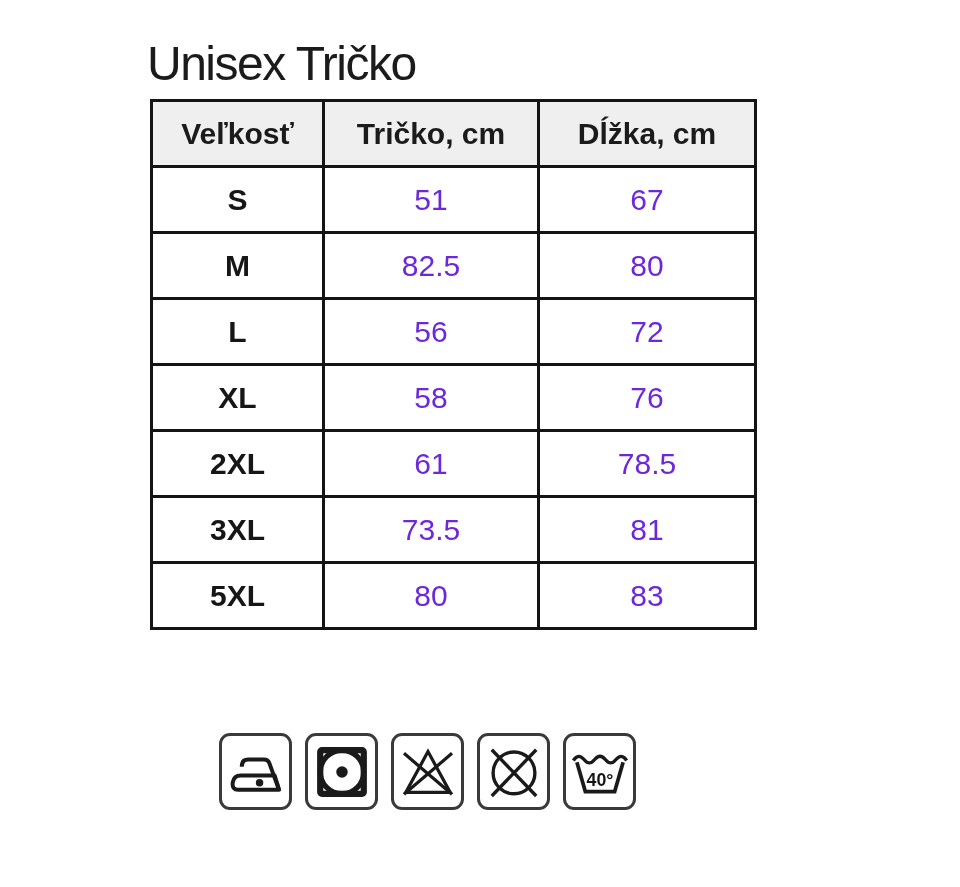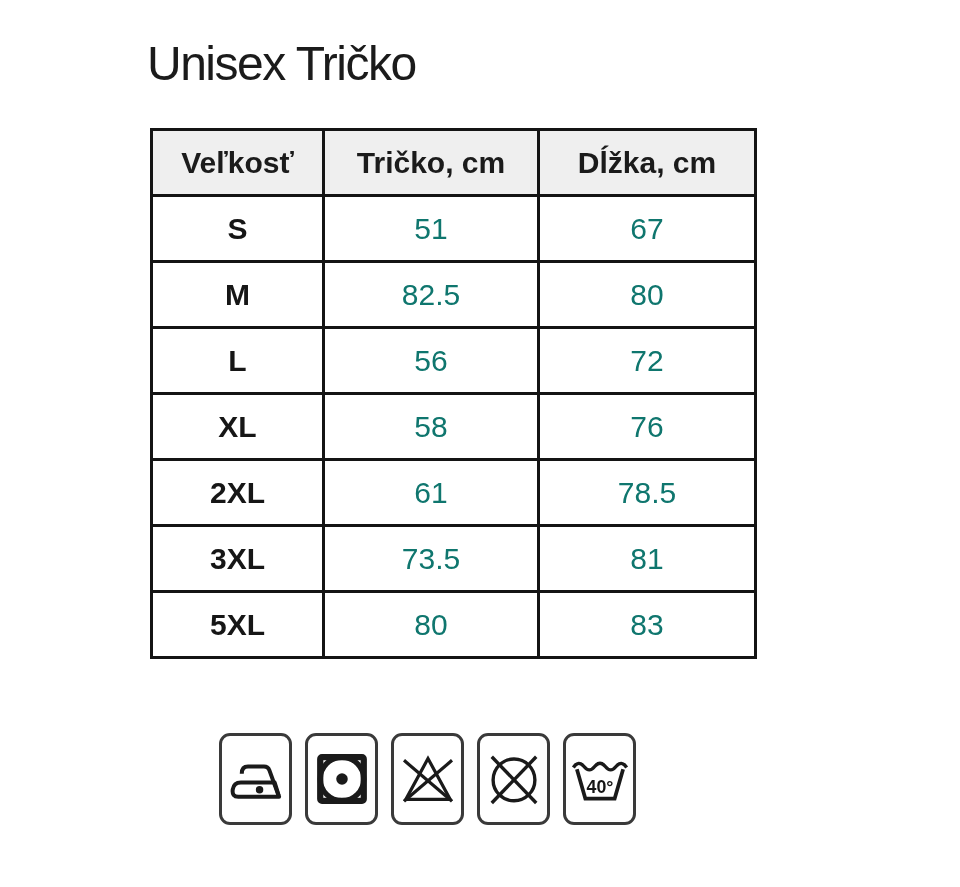--- a/index.html
+++ b/index.html
@@ -24,50 +24,49 @@
     color: #1b1b1b;
     line-height: 52px;
     white-space: nowrap;
   }
   table.size-table {
     position: absolute;
     left: 150px; top: 99px;
     width: 604px;
     border-collapse: collapse;
     table-layout: fixed;
-    margin-top: 29px;
   }
   .size-table th, .size-table td {
     border: 3px solid #141414;
     text-align: center;
     vertical-align: middle;
     height: 63px;
     padding: 0;
     overflow: hidden;
   }
   .size-table col.c1 { width: 172px; }
   .size-table col.c2 { width: 215px; }
   .size-table col.c3 { width: 217px; }
   .size-table th {
     background: #efefef;
     font-size: 30px;
     font-weight: bold;
     color: #1b1b1b;
   }
-  .size-table td { font-size: 30px; color: #0f766e; background: #ffffff; }
+  .size-table td { font-size: 30px; color: #6d28d9; background: #ffffff; }
   .size-table td.size-cell { font-weight: bold; color: #161616; }
   .care-row {
     position: absolute;
     left: 219px; top: 733px;
     display: flex;
     gap: 13px;
   }
   .care-tile {
     box-sizing: border-box;
-    width: 73px; height: 92px;
+    width: 73px; height: 77px;
     border: 3px solid #3a3a3a;
     border-radius: 11px;
     background: #ffffff;
     display: flex;
     align-items: center;
     justify-content: center;
   }
   .care-tile svg { display: block; }
   .care-stroke { fill: none; stroke: #1a1a1a; }
   .care-text {

